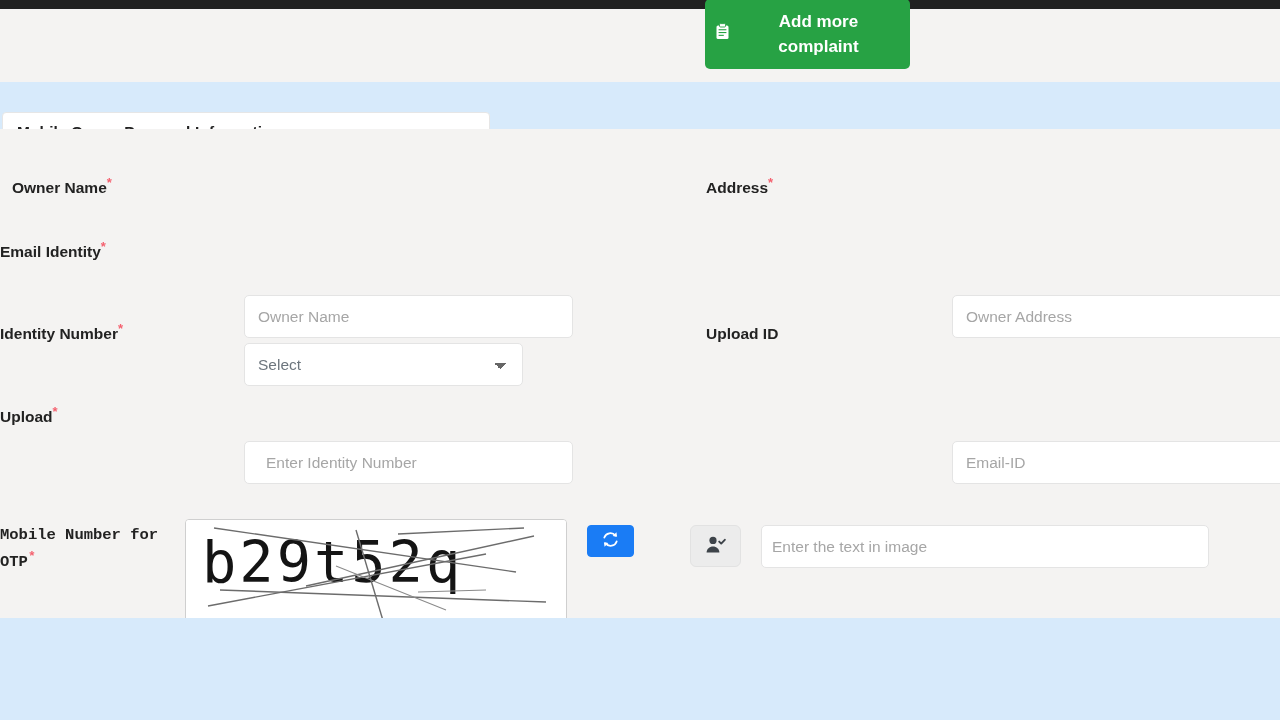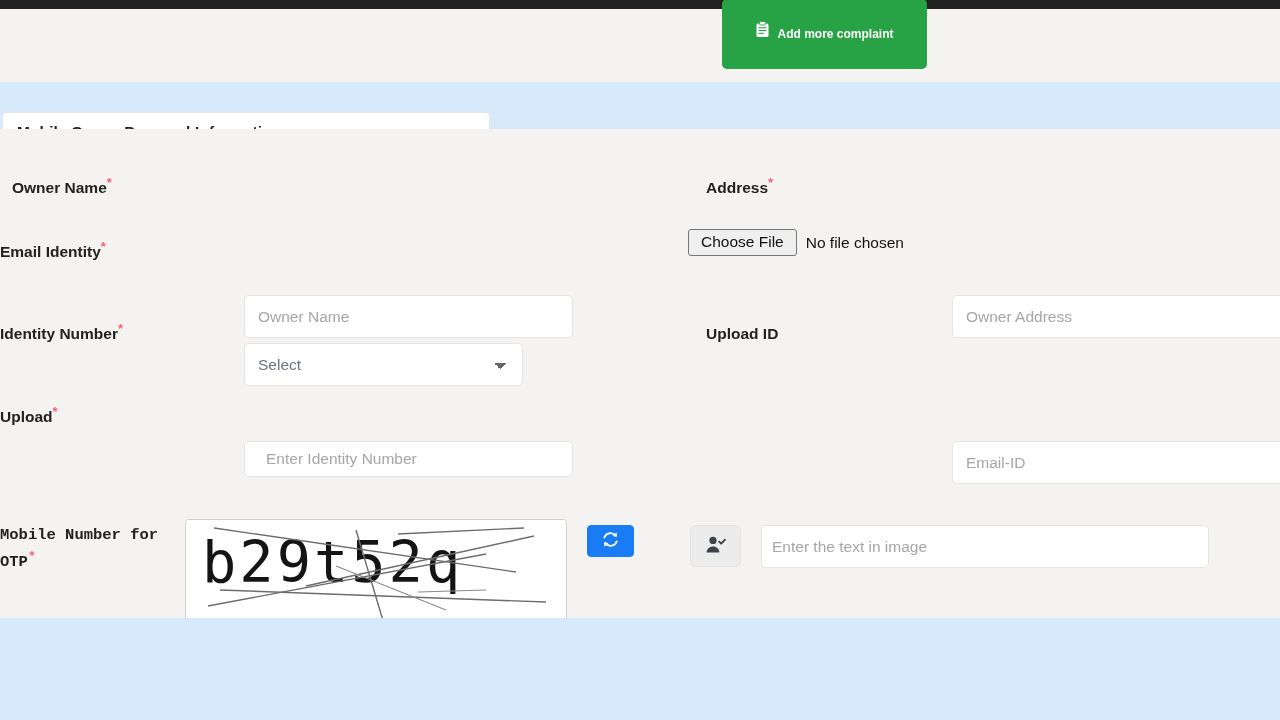--- a/index.html
+++ b/index.html
@@ -40,30 +40,29 @@
     position: absolute;
     left: 705px;
     top: -10px;
     width: 205px;
     height: 70px;
     background: #27a244;
     color: #ffffff;
     border: none;
     border-radius: 5px;
     font-family: "Liberation Sans", sans-serif;
-    font-size: 12px;
+    font-size: 17px;
     font-weight: bold;
     line-height: 25px;
     text-align: center;
     padding: 0 10px;
     cursor: pointer;
     display: flex;
     align-items: center;
     justify-content: center;
-    margin-left: 17px;
   }
   .btn-add-complaint .ic {
     display: inline-block;
     vertical-align: -2px;
     margin-right: 7px;
   }
 
   
   .blue-band {
     position: absolute;
@@ -314,29 +313,25 @@
   </label>
   <input class="fld" type="text" style="left: 952px; top: 166px; width: 360px; height: 43px;" placeholder="Owner Address">
 
   <label class="lbl" style="left:0px; top:109px;">
     <span>Email Identity</span><span class="req">*</span>
   </label>
   <select class="fld" style="left:244px; top:214px; width:279px; height:43px;">
     <option>Select</option>
   </select>
 
-  <div class="filewrap" style="top:100px;">
-    <button class="file-btn">Choose File</button>
-    <span class="file-name">No file chosen</span>
-  </div>
 
   <label class="lbl" style="left:0px; top:191px;">
     <span>Identity Number</span><span class="req">*</span>
   </label>
-  <input class="fld" type="text" style="left: 244px; top: 312px; width: 329px; height: 36px; padding-left: 21px;" placeholder="Enter Identity Number">
+  <input class="fld" type="text" style="left: 244px; top: 312px; width: 329px; height: 43px; padding-left: 21px;" placeholder="Enter Identity Number">
 
   <label class="lbl" style="left:706px; top:191px;">
     <span>Upload ID</span><span class="req"></span>
   </label>
   <input class="fld" type="text" style="left: 952px; top: 312px; width: 360px; height: 43px;" placeholder="Email-ID">
 
   <label class="lbl" style="left:0px; top:274px;">
     <span>Upload</span><span class="req">*</span>
   </label>
 

